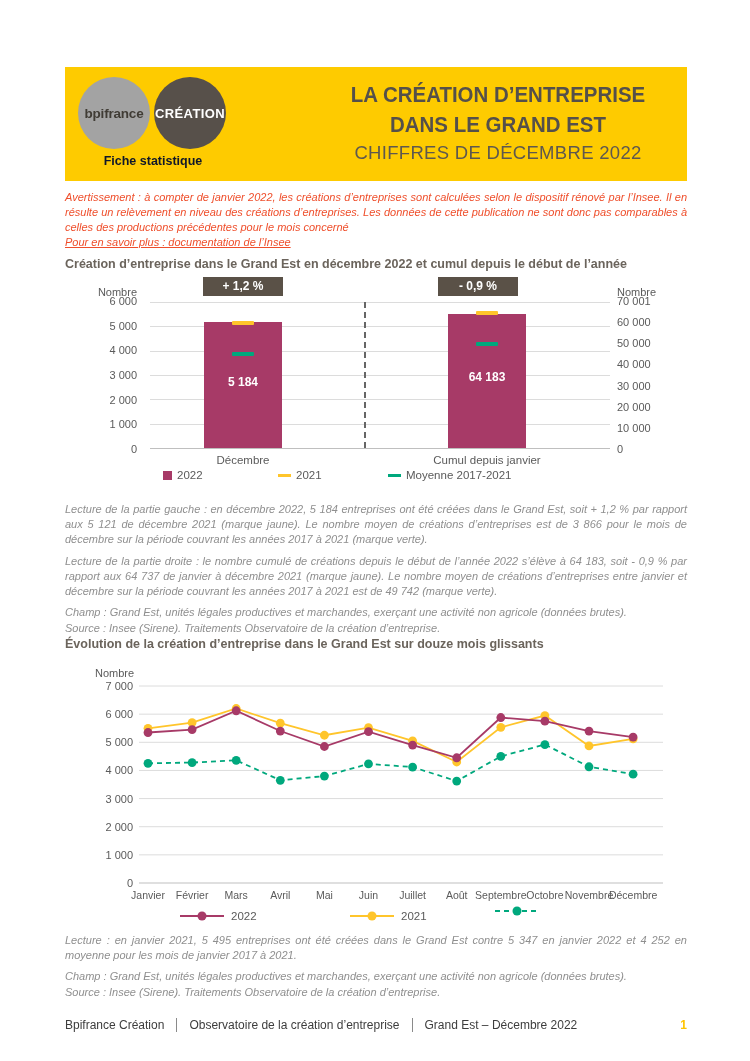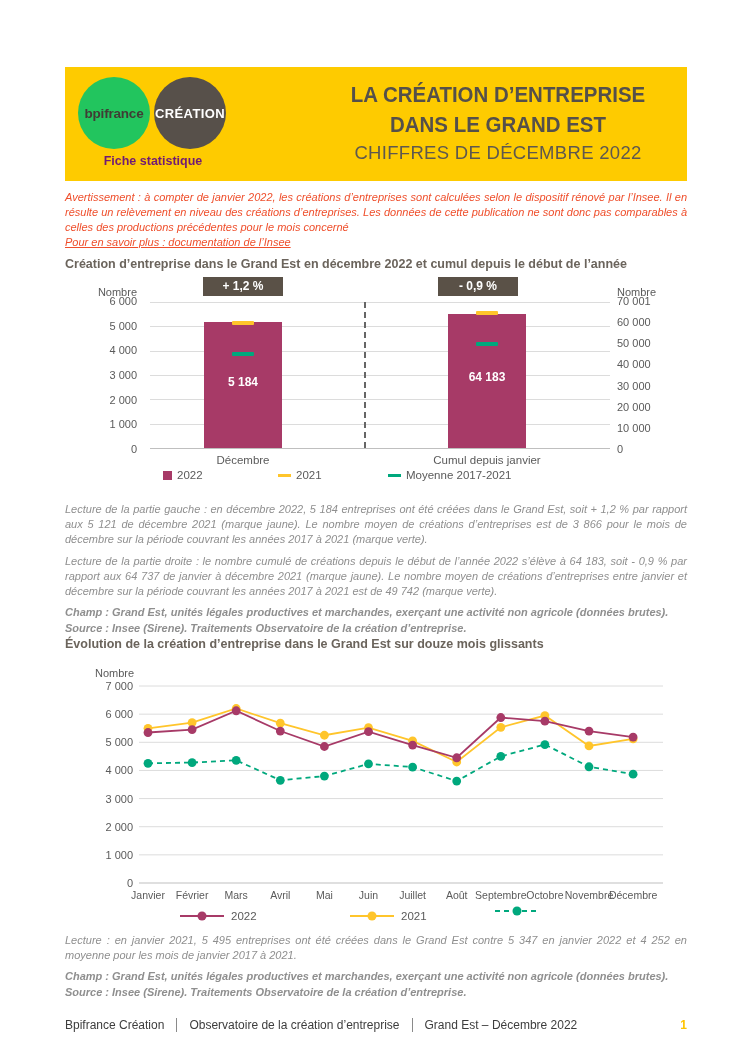--- a/index.html
+++ b/index.html
@@ -5,23 +5,23 @@
   * { margin:0; padding:0; box-sizing:border-box; }
   html,body { width:750px; height:1061px; }
   body { background:#fff; font-family:"Liberation Sans", sans-serif; position:relative; overflow:hidden; }
   .content { position:absolute; left:65px; top:67px; width:622px; }
   .content > * { position:absolute; left:0; width:622px; }
 
   
   .header { top:0; height:114px; background:#FECB00; }
   .logo-wrap { position:absolute; left:13px; top:10px; display:flex; gap:4px; }
   .circle { width:72px; height:72px; border-radius:50%; display:flex; align-items:center; justify-content:center; }
-  .circle.white { background:#22c55e; color:#403C35; font-weight:bold; font-size:13.5px; letter-spacing:-0.2px; }
+  .circle.white { background:#a3a3a3; color:#403C35; font-weight:bold; font-size:13.5px; letter-spacing:-0.2px; }
   .circle.dark  { background:#57504A; color:#fff; font-weight:bold; font-size:13px; letter-spacing:.4px; }
-  .fiche { position:absolute; left:8px; top:87px; width:160px; text-align:center; font-weight:bold; font-size:12.5px; color:#701a75; }
+  .fiche { position:absolute; left:8px; top:87px; width:160px; text-align:center; font-weight:bold; font-size:12.5px; color:#0f172a; }
   .hdr-right { position:absolute; left:252px; top:13px; width:362px; text-align:center; }
   .hdr-title { font-size:22px; font-weight:bold; color:#55504A; line-height:30px; transform:scaleX(.93); }
   .hdr-sub { font-size:18.5px; color:#5E584F; margin-top:2px; letter-spacing:.3px; }
 
   
   .warning { top:123px; color:#EF4E2B; font-style:italic; font-size:11px; line-height:14.8px; text-align:justify; }
   .insee-link { top:169px; width:auto !important; color:#EF4E2B; font-style:italic; font-size:11px; text-decoration:underline; cursor:pointer; }
   .sec-title { top:190px; font-weight:bold; font-size:12.5px; color:#6B645C; }
   .sec-title.s2 { top:570px; }
 
@@ -45,21 +45,21 @@
   .leg-item { position:absolute; display:flex; align-items:center; gap:5px; font-size:11.5px; }
   .leg-sq { width:9px; height:9px; display:inline-block; }
   .leg-dash { width:13px; height:3px; display:inline-block; }
 
   
   .textblock { color:#8F8F8F; font-style:italic; font-size:11px; line-height:15px; }
   .tb1 { top:435px; }
   .tb2 { top:866px; }
   .textblock p { text-align:justify; }
   .textblock p + p { margin-top:7px; }
-  .textblock .meta { margin-top:6px; text-align:left;font-weight:bold; }
+  .textblock .meta { margin-top:6px; text-align:left; }
   .textblock .meta + .meta { margin-top:1px; }
 
   
   .chart2 { top:598px; height:262px; }
   .c2-nom { position:absolute; left:30px; top:2px; font-size:11px; color:#5A5A5A; }
   .c2-svg { position:absolute; left:0; top:15px; }
   svg text { font-family:"Liberation Sans", sans-serif; }
   .c2-legend { position:absolute; top:245px; left:0; width:100%; height:16px; }
   .lc-leg-item { position:absolute; display:flex; align-items:center; gap:7px; font-size:11.5px; color:#5A5A5A; }
   .lc-line { position:relative; width:44px; height:2px; display:inline-block; }

